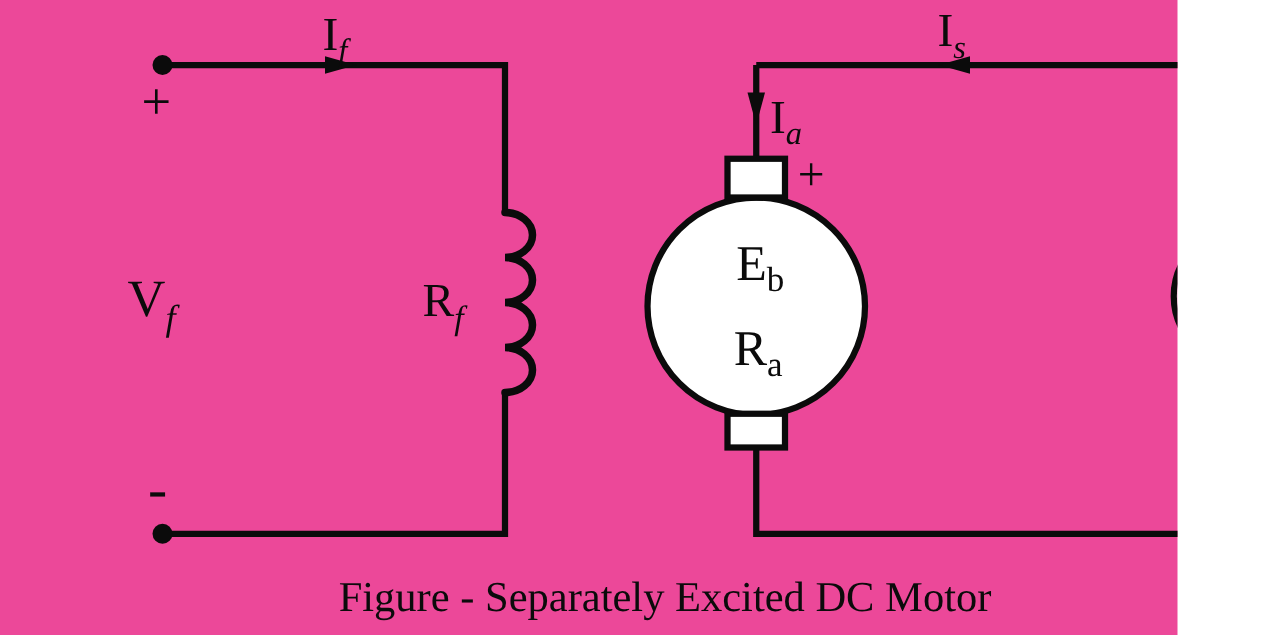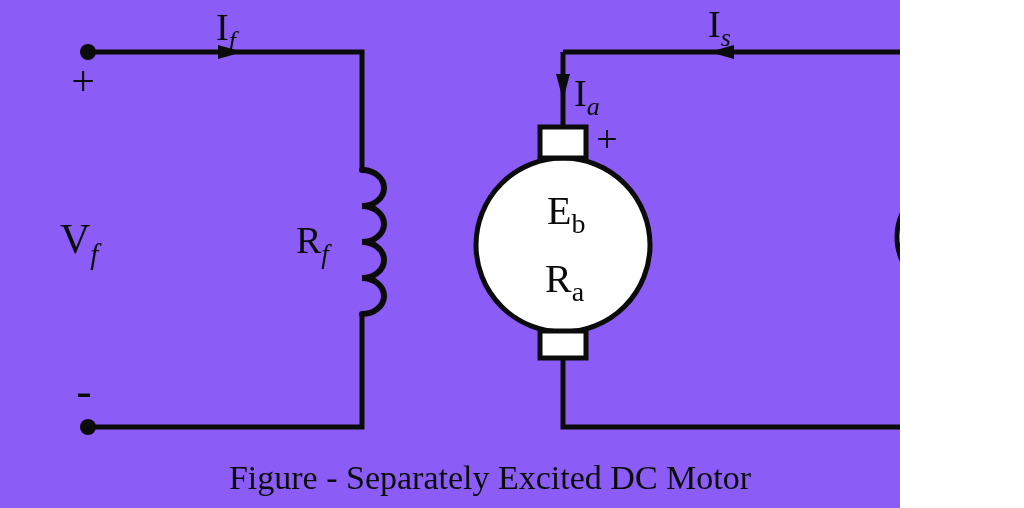--- a/index.html
+++ b/index.html
@@ -4,23 +4,24 @@
 <style>
   html, body {
     margin: 0;
     padding: 0;
     background: #ffffff;
   }
   .stage {
     position: relative;
     width: 900px;
     height: 508px;
-    background: #8b5cf6;
+    background: #ec4899;
     overflow: hidden;
     font-family: "Liberation Serif", serif;
+    padding-left: 42px;
   }
   svg {
     display: block;
   }
   text {
     font-family: "Liberation Serif", serif;
     fill: #0b0b0b;
   }
 </style>
 </head>

